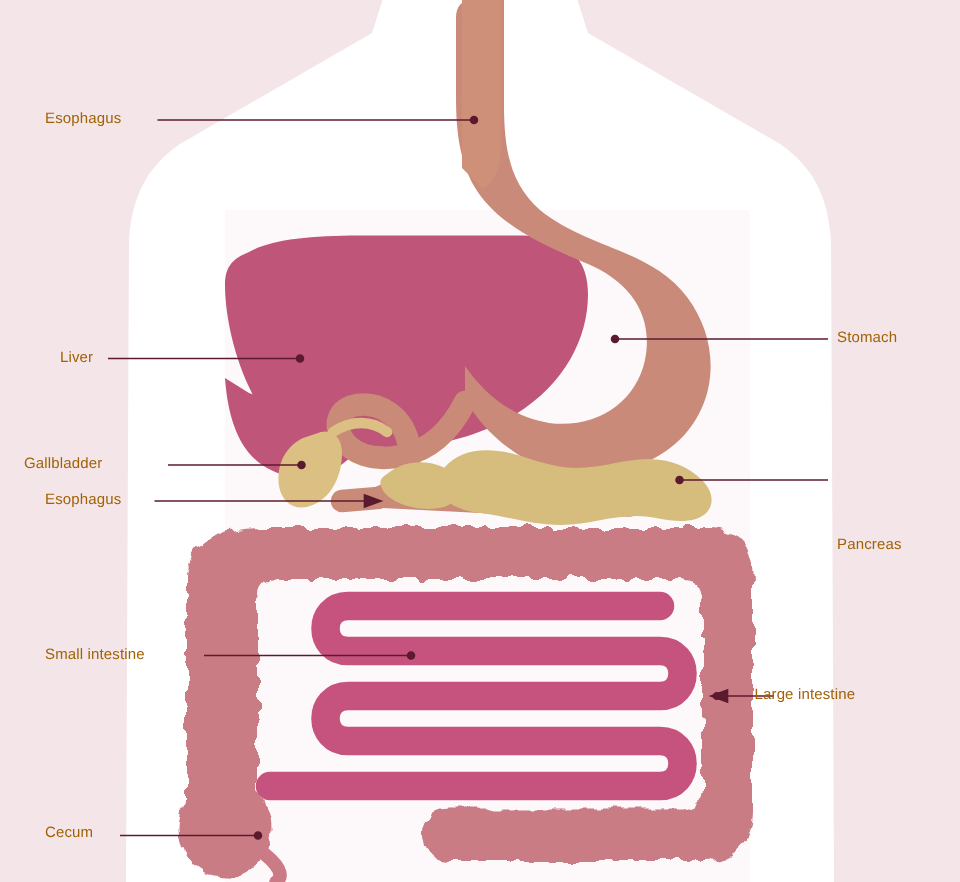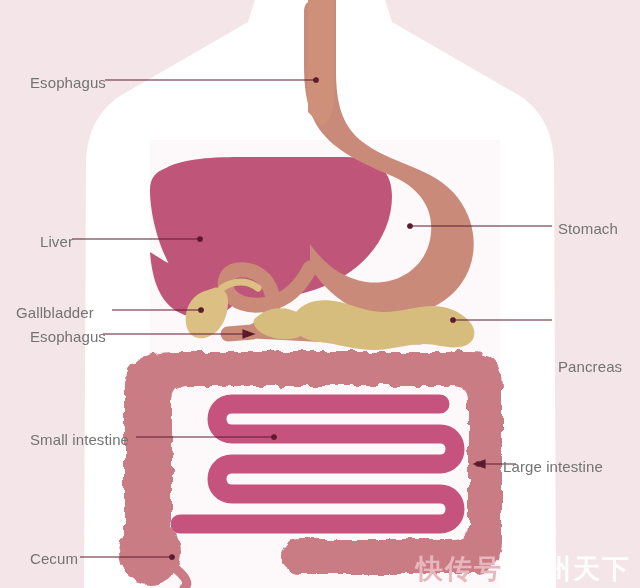--- a/index.html
+++ b/index.html
@@ -19,22 +19,22 @@
     position: absolute;
     left: 0;
     top: 0;
     width: 640px;
     height: 588px;
     display: block;
   }
   .lbl {
     position: absolute;
     font-family: "Liberation Sans", sans-serif;
-    font-size: 15px;
-    color: #737373;
+    font-size: 10px;
+    color: #a16207;
     white-space: nowrap;
     letter-spacing: 0.1px;
   }
   .wm {
     position: absolute;
     font-family: "DejaVu Sans", sans-serif;
     font-size: 27px;
     font-weight: 700;
     white-space: nowrap;
     letter-spacing: 2px;
@@ -222,16 +222,14 @@
   <div class="lbl" id="lab-small-intestine" style="left:30px; top:431px;text-align:center;">Small intestine</div>
 
   <div class="lbl" id="lab-cecum" style="left:30px; top:550px;">Cecum</div>
 
   <div class="lbl" id="lab-stomach" style="left:558px; top:220px;">Stomach</div>
 
   <div class="lbl" id="lab-pancreas" style="left:558px; top:314px;margin-top:44px;">Pancreas</div>
 
   <div class="lbl" id="lab-large-intestine" style="left:503px; top:458px;">Large intestine</div>
 
-  <div class="wm" id="wm-left" style="left:416px; top:551px;">快传号</div>
-  <div class="wm" id="wm-right" style="left:515px; top:551px;">九州天下</div>
 
 </div>
 
 </body></html>

